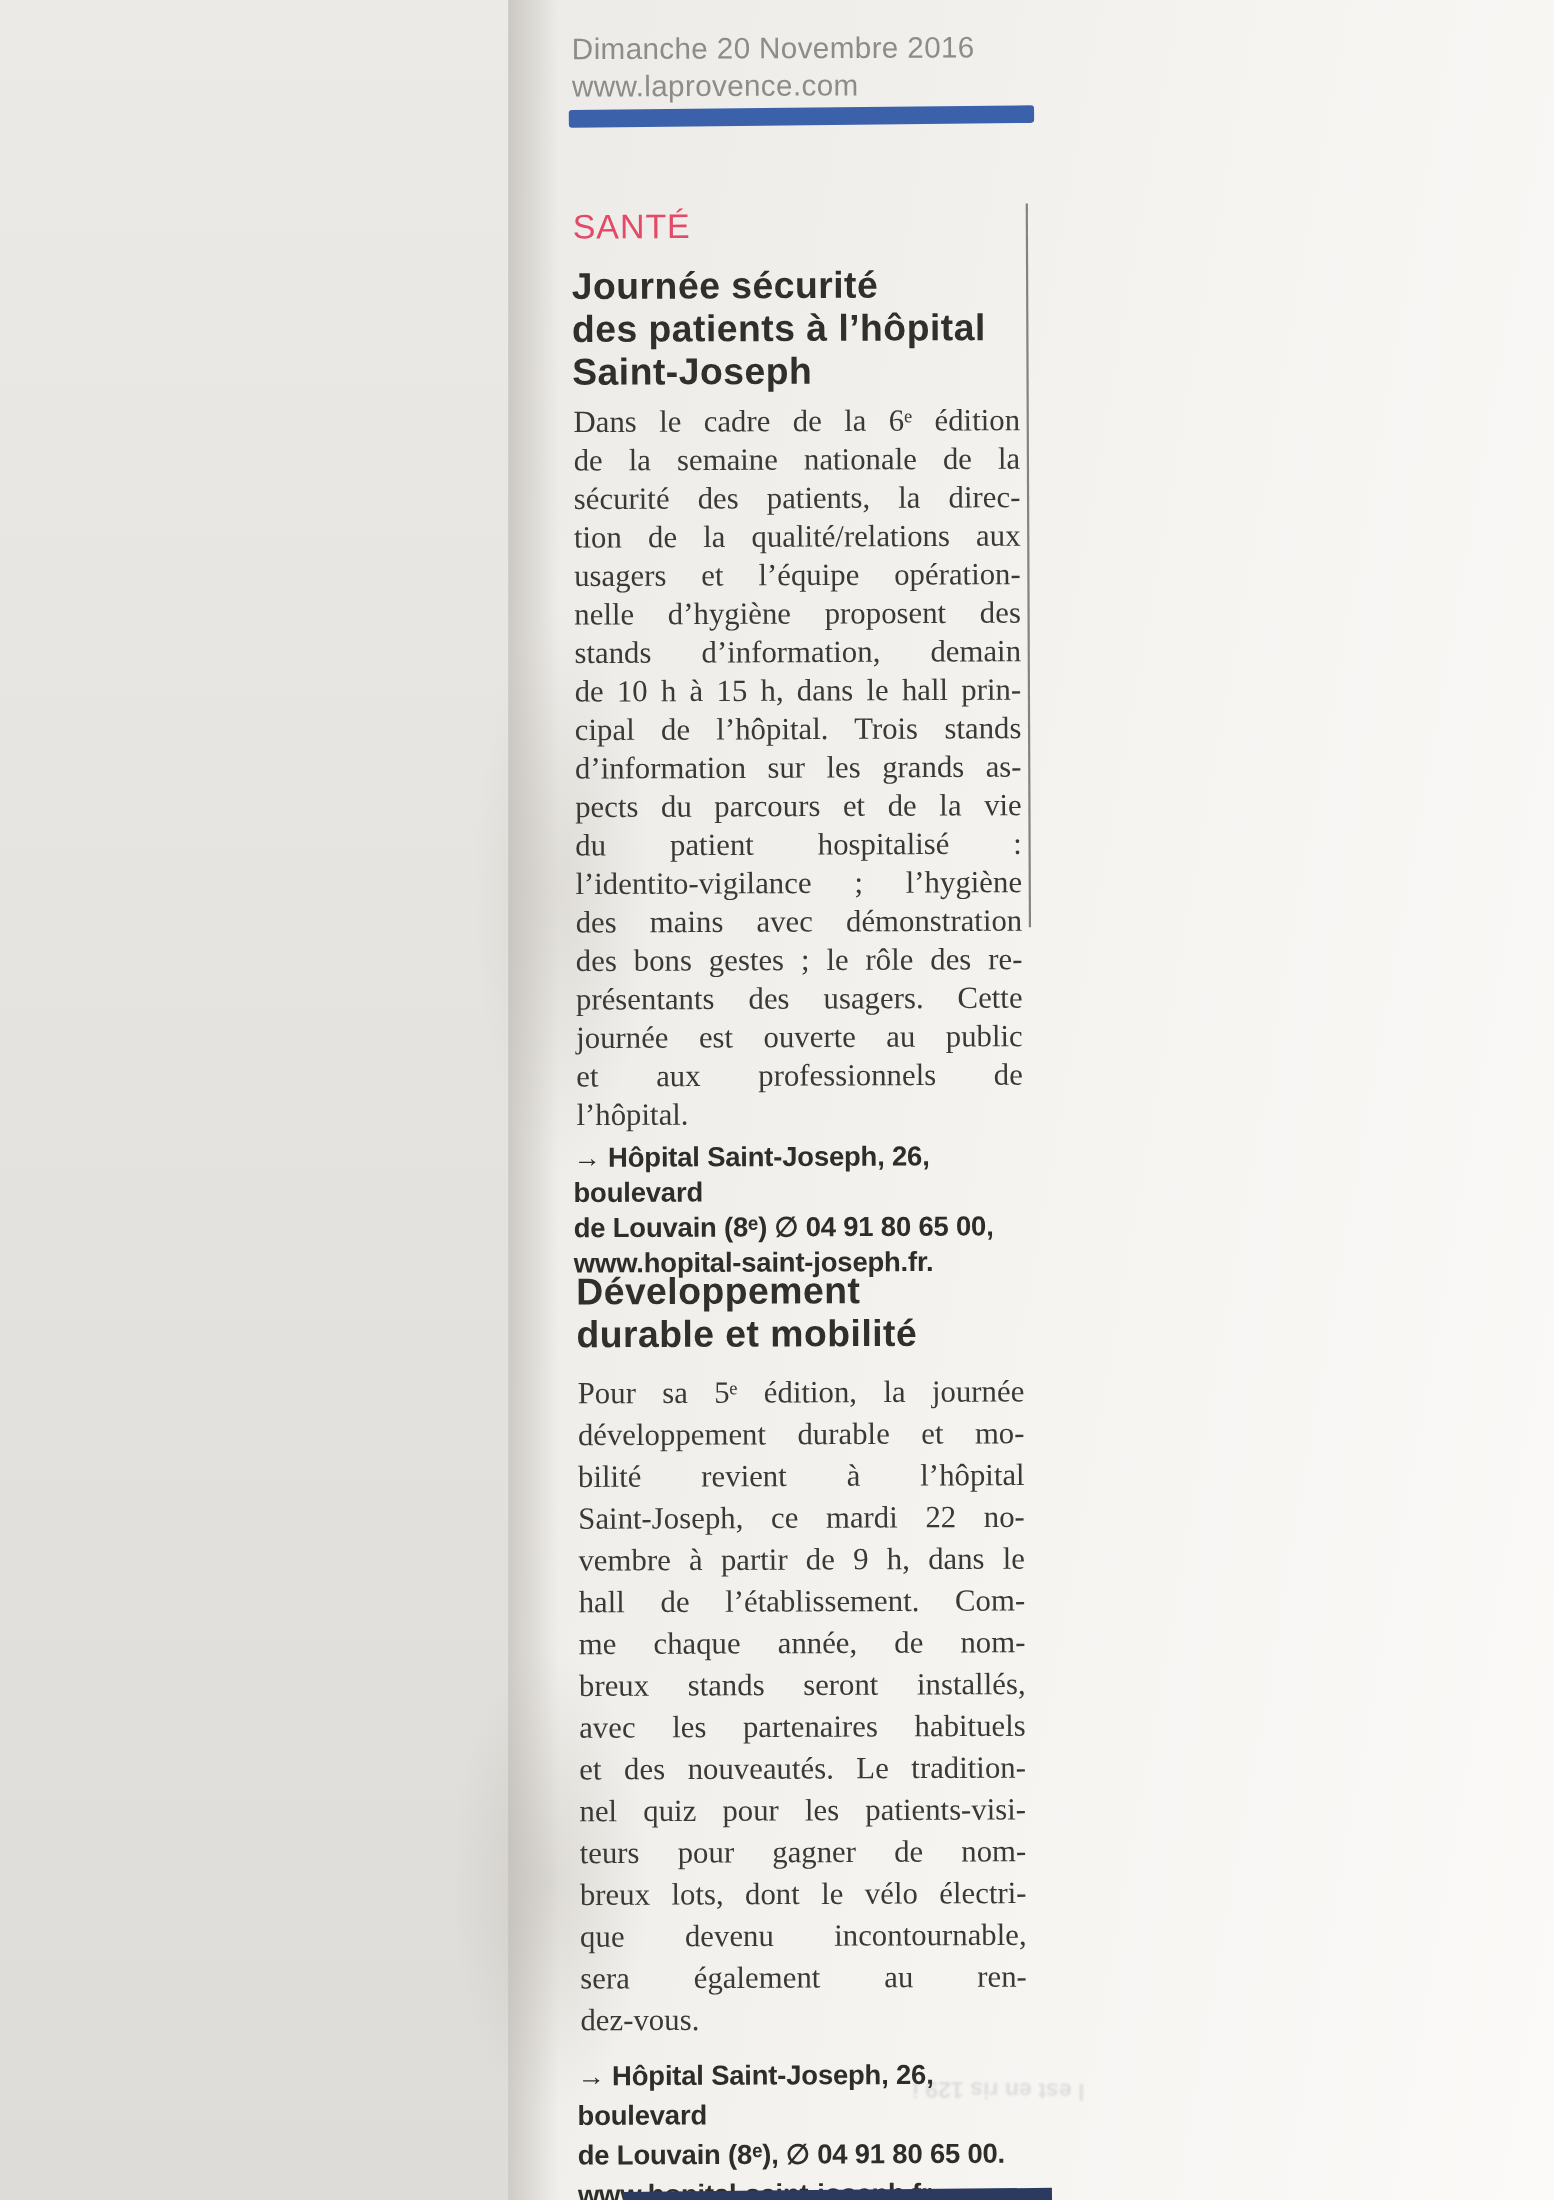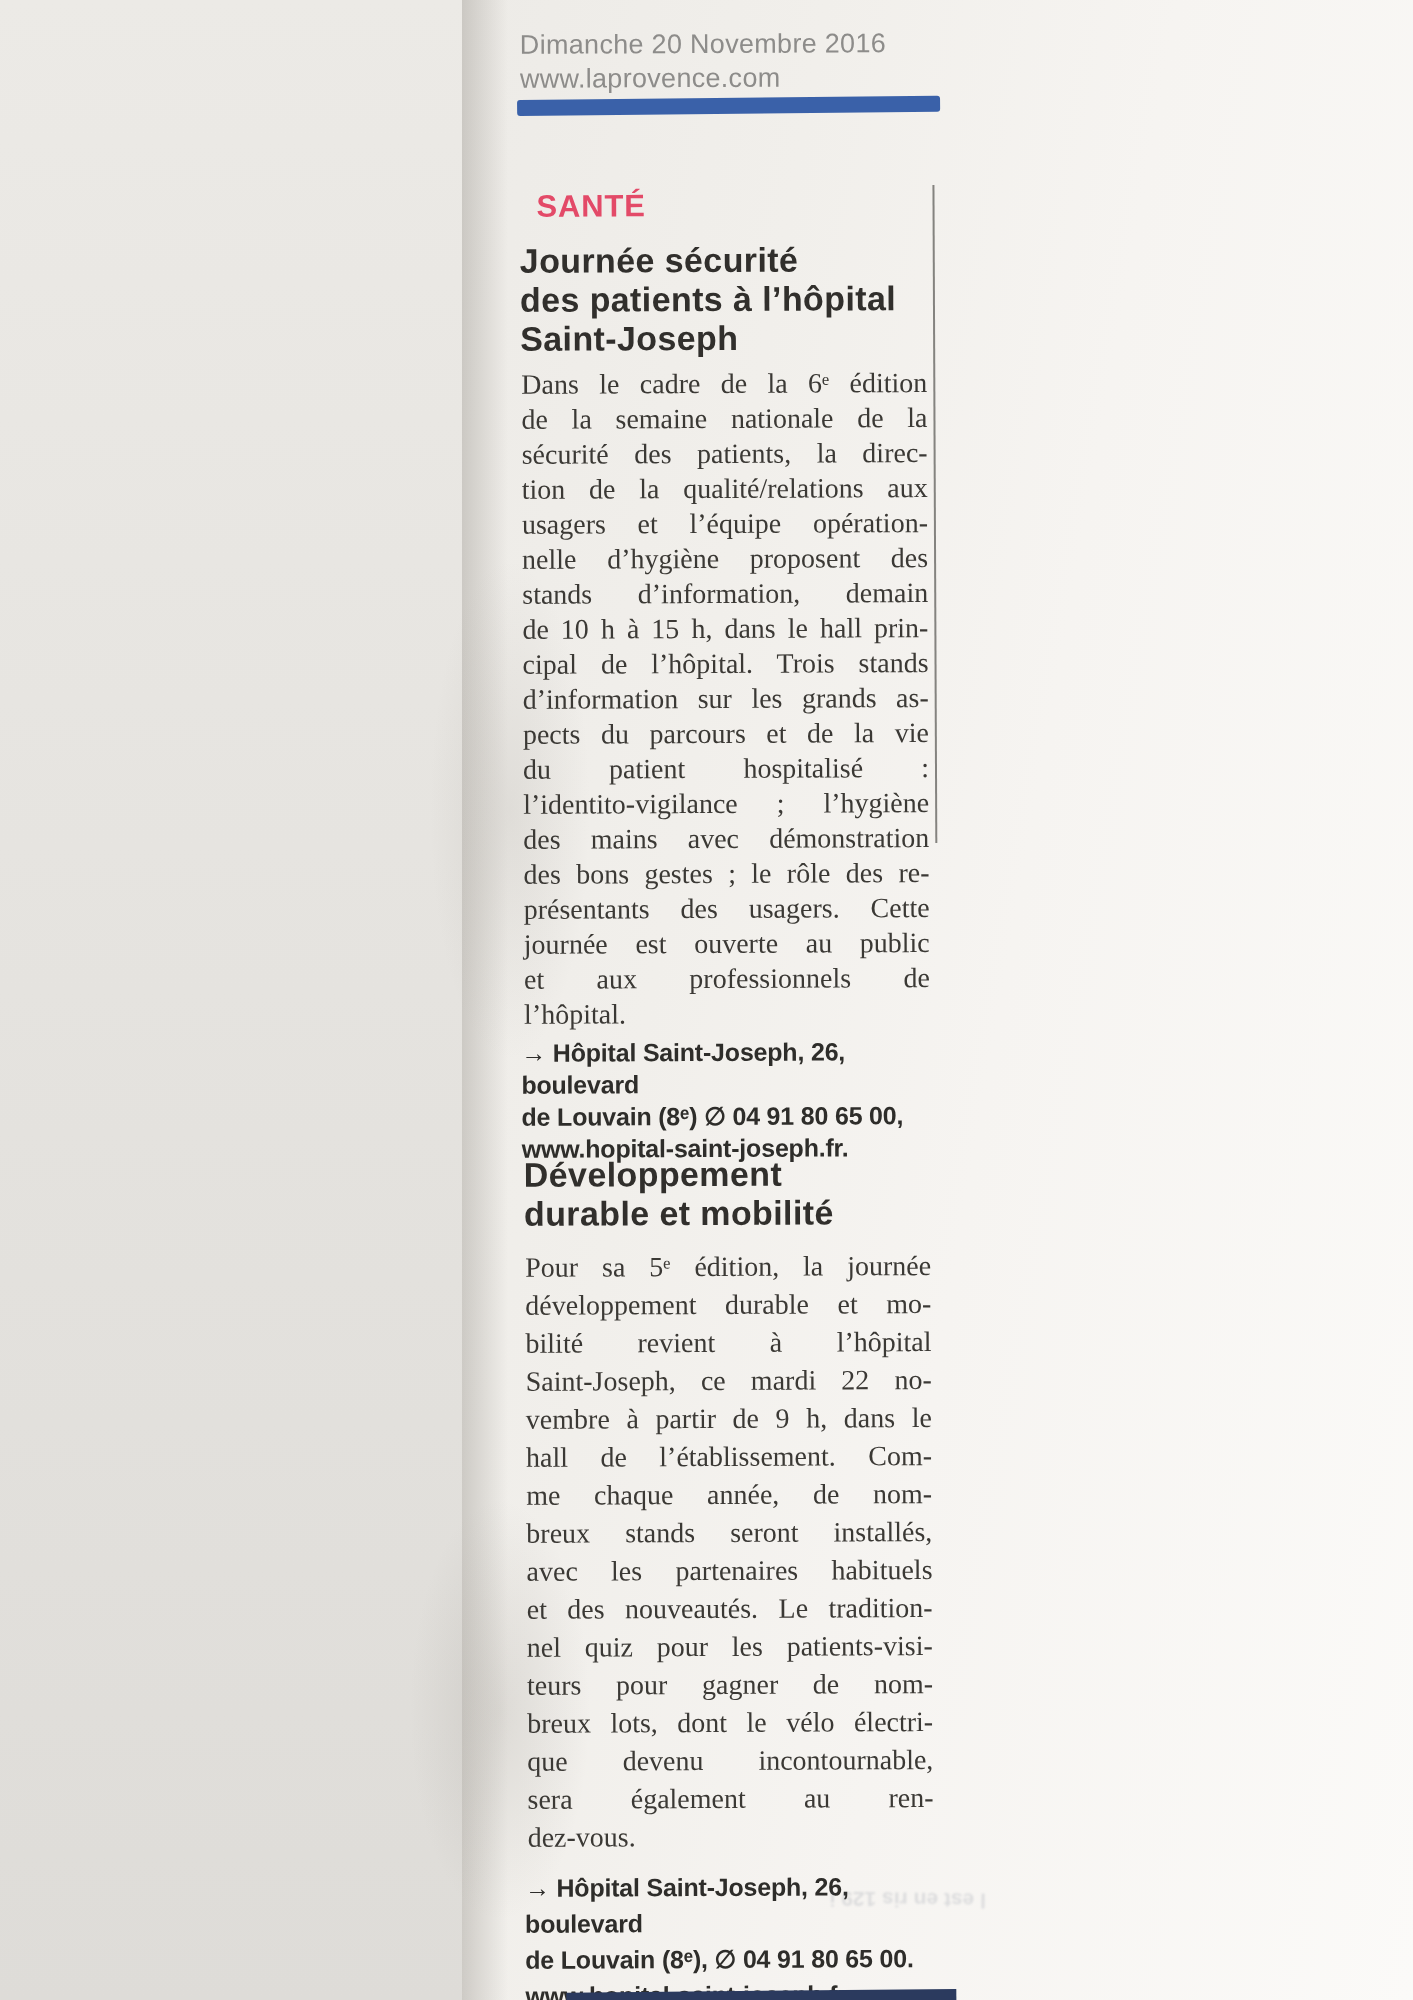--- a/index.html
+++ b/index.html
@@ -19,21 +19,21 @@
   .smudge1{position:absolute;left:430px;top:560px;width:160px;height:500px;
     background:radial-gradient(closest-side,rgba(150,145,138,0.18),rgba(150,145,138,0));}
   .smudge2{position:absolute;left:410px;top:1500px;width:180px;height:420px;
     background:radial-gradient(closest-side,rgba(140,135,128,0.20),rgba(140,135,128,0));}
   .content{position:absolute;left:0;top:0;width:1413px;height:2000px;transform:rotate(-0.25deg);transform-origin:50% 50%;}
 
   .masthead{position:absolute;left:524px;top:27px;color:#8d8c8a;font-size:27px;line-height:34px;letter-spacing:0.3px;}
   .topbar{position:absolute;left:521px;top:98px;width:423px;height:16px;background:#3a61a9;border-radius:3px;transform:rotate(-0.35deg);}
   .vrule{position:absolute;left:936px;top:186px;width:2px;height:658px;background:rgba(95,93,90,0.75);}
 
-  .kicker{position:absolute;left:540px;top:188px;font-size:31px;font-weight:700;color:#e34a68;letter-spacing:0.8px;}
+  .kicker{position:absolute;left:524px;top:188px;font-size:31px;font-weight:400;color:#e34a68;letter-spacing:0.8px;}
 
   .headline{position:absolute;left:523px;width:420px;font-size:34px;line-height:39px;font-weight:700;color:#312f2c;letter-spacing:0.4px;}
   .a1-head{top:241px;}
   .a2-head{top:1155px;}
 
   .body-block{position:absolute;left:524px;width:406px;font-family:"Liberation Serif",serif;color:#3b3935;font-size:28px;}
   .a1-body{top:366px;line-height:35px;}
   .a2-body{top:1248px;line-height:38px;}
 
   .footer-block{position:absolute;left:521px;width:440px;font-weight:700;color:#2e2d2a;font-size:25px;letter-spacing:-0.2px;}

